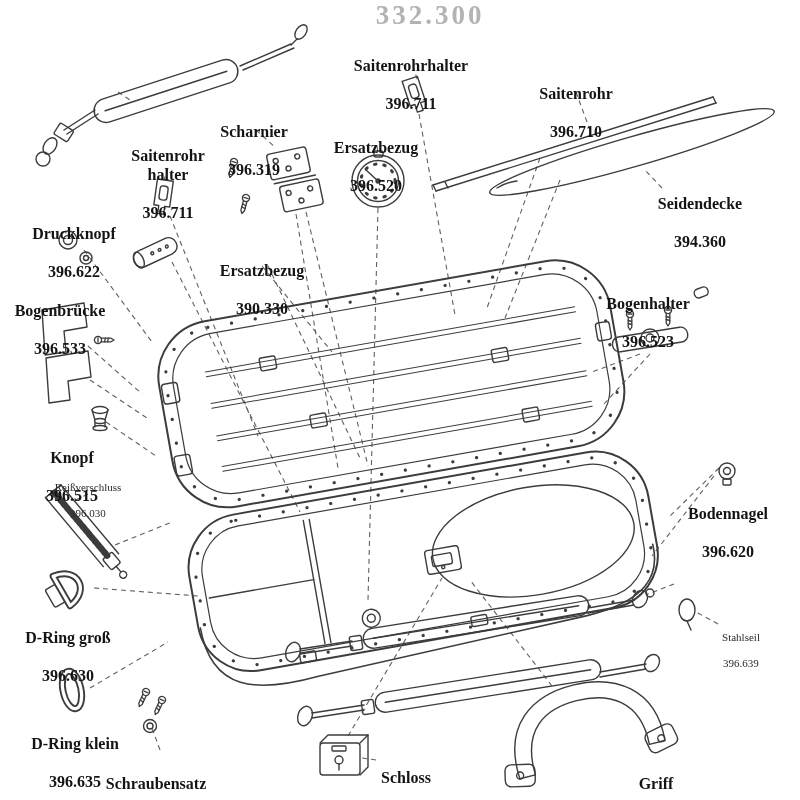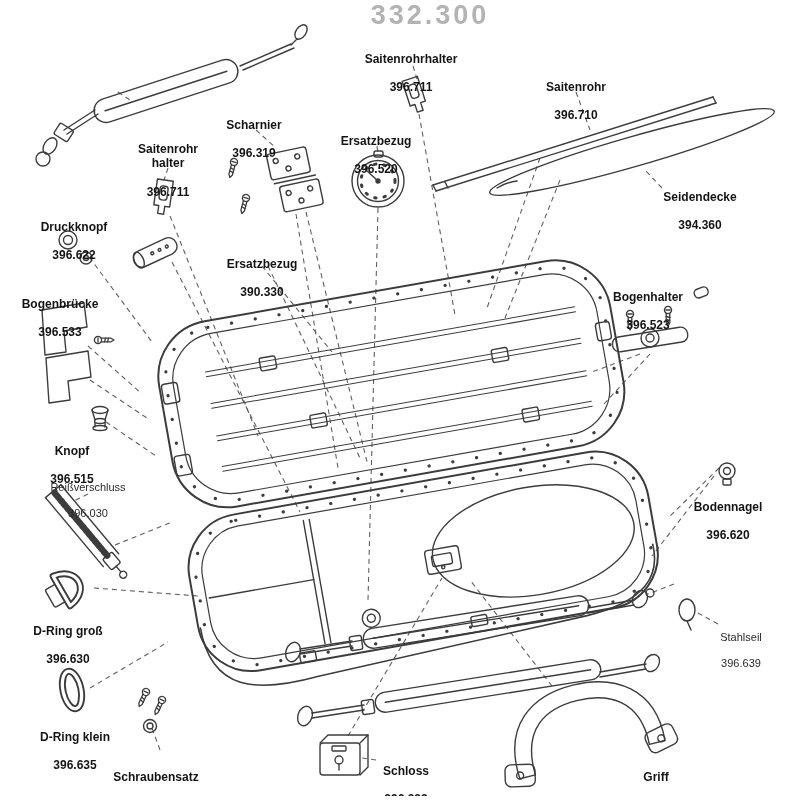--- a/index.html
+++ b/index.html
@@ -1,22 +1,22 @@
 <!DOCTYPE html>
 <html><head>
 <meta charset="utf-8">
 <style>
   html,body{margin:0;padding:0;background:#fff;}
   .stage{position:relative;width:800px;height:796px;background:#ffffff;overflow:hidden;
-         font-family:Liberation Sans, sans-serif;}
+         font-family:Liberation Serif, serif;}
   .diagram-svg{position:absolute;left:0;top:0;}
   .title{position:absolute;left:430px;top:0px;transform:translateX(-50%);
          font-size:27px;font-weight:700;letter-spacing:3px;color:#b3b3b3;}
   .part-label{position:absolute;transform:translateX(-50%);text-align:center;
-              font-size:12px;font-weight:700;line-height:1.18;color:#141414;white-space:pre-line;}
+              font-size:16px;font-weight:700;line-height:1.18;color:#141414;white-space:pre-line;}
   .part-label .pl-num{font-weight:700;}
   .part-label.thin{font-size:11px;font-weight:400;color:#2a2a2a;}
   .part-label.thin .pl-num{font-weight:400;}
 </style>
 </head>
 <body>
 
 <div class="stage">
 
   <svg class="diagram-svg" width="800" height="800" viewBox="0 0 800 800">

